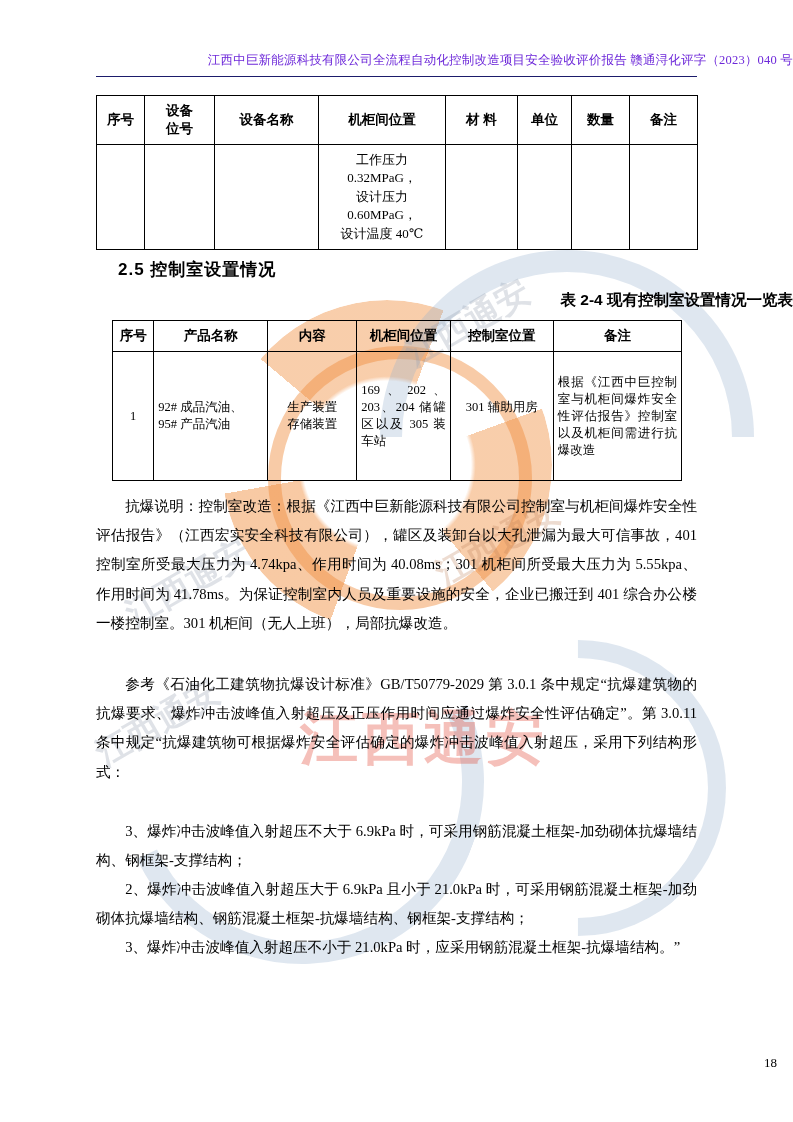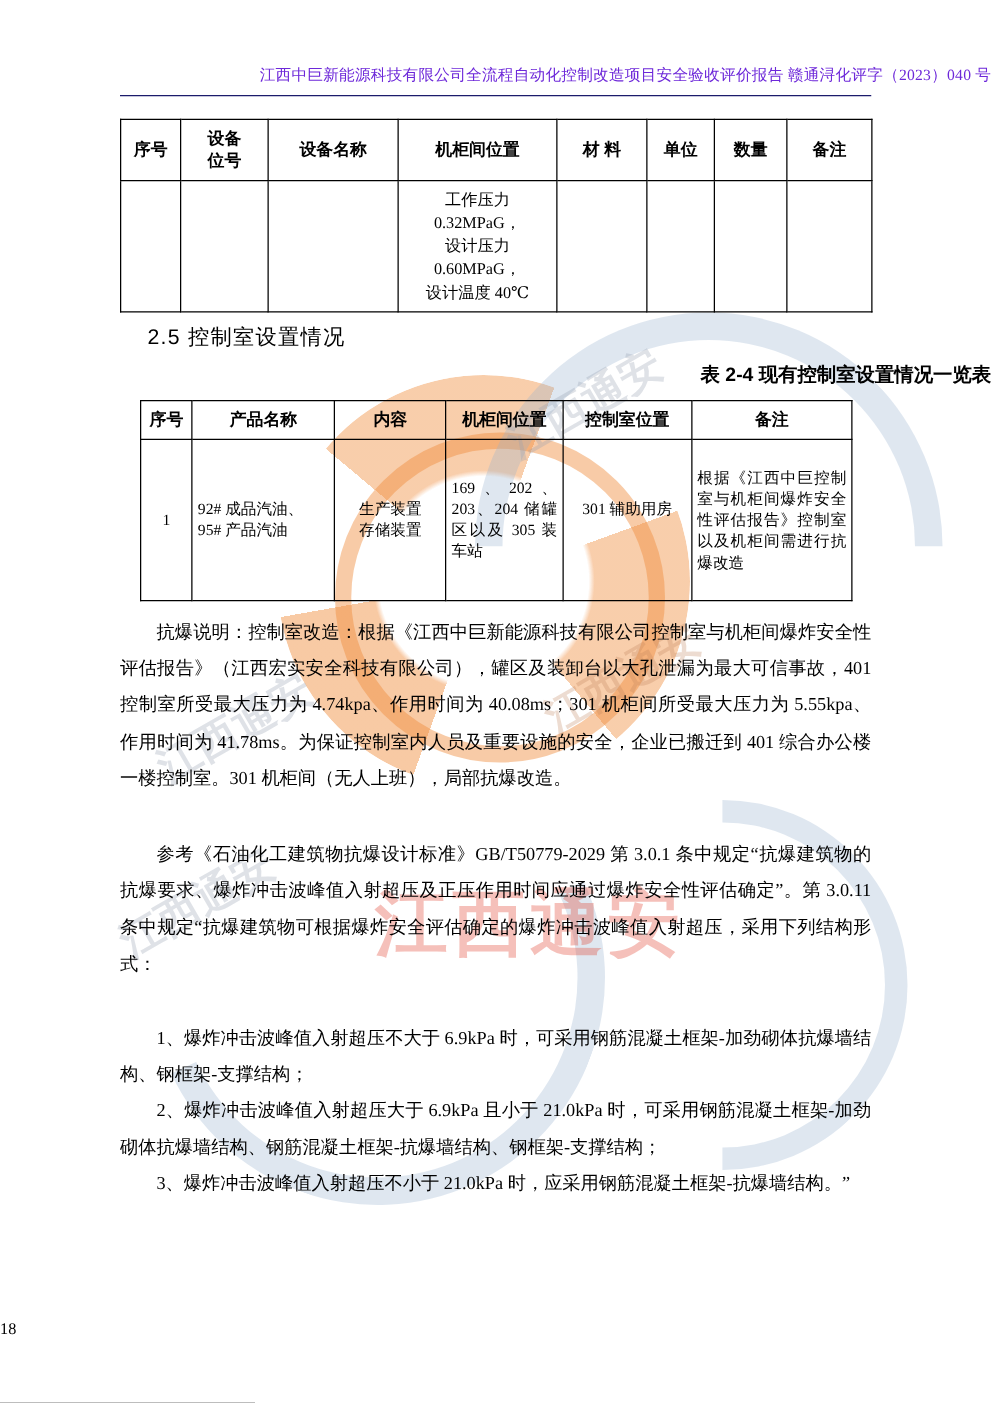--- a/index.html
+++ b/index.html
@@ -150,21 +150,21 @@
   }
   #table-equipment th { height: 44px; }
   #table-equipment td { height: 100px; }
   #table-equipment td.spec { font-size: 13px; line-height: 1.42; }
 
   .sec-heading {
     position: absolute;
     left: 118px;
     top: 258px;
     font-size: 17px;
-    font-weight: normal;
+    font-weight: bold;
     font-family: "Liberation Sans", sans-serif;
     letter-spacing: 1px;
   }
   .tbl-caption {
     position: absolute;
     left: 0; right: 0;
     top: 290px;
     text-align: right;
     font-size: 15.5px;
     font-weight: bold;
@@ -195,21 +195,21 @@
   #para-explain { top: 492px; }
   #para-ref     { top: 670px; }
   #para-item1   { top: 817px; }
   #para-item2   { top: 875px; }
   #para-item3   { top: 933px; }
 
   .pagenum {
     position: absolute;
     left: 0; right: 16px;
     top: 1055px;
-    text-align: left;
+    text-align: right;
     font-size: 13px;
   }
 </style>
 </head>
 <body>
 
 <div class="page">
 
   <div class="watermark">
     <div class="wm-circle"></div>
@@ -297,20 +297,20 @@
           <td>生产装置<br>存储装置</td>
           <td class="just">169、202、203、204 储罐区以及 305 装车站</td>
           <td>301 辅助用房<br>&nbsp;</td>
           <td class="just">根据《江西中巨控制室与机柜间爆炸安全性评估报告》控制室以及机柜间需进行抗爆改造</td>
         </tr>
       </tbody>
     </table>
 
     <div class="para" id="para-explain">抗爆说明：控制室改造：根据《江西中巨新能源科技有限公司控制室与机柜间爆炸安全性评估报告》（江西宏实安全科技有限公司），罐区及装卸台以大孔泄漏为最大可信事故，401 控制室所受最大压力为 4.74kpa、作用时间为 40.08ms；301 机柜间所受最大压力为 5.55kpa、作用时间为 41.78ms。为保证控制室内人员及重要设施的安全，企业已搬迁到 401 综合办公楼一楼控制室。301 机柜间（无人上班），局部抗爆改造。</div>
     <div class="para" id="para-ref">参考《石油化工建筑物抗爆设计标准》GB/T50779-2029 第 3.0.1 条中规定“抗爆建筑物的抗爆要求、爆炸冲击波峰值入射超压及正压作用时间应通过爆炸安全性评估确定”。第 3.0.11 条中规定“抗爆建筑物可根据爆炸安全评估确定的爆炸冲击波峰值入射超压，采用下列结构形式：</div>
-    <div class="para" id="para-item1">1、爆炸冲击波峰值入射超压不大于 6.9kPa 时，可采用钢筋混凝土框架-加劲砌体抗爆墙结构、钢框架-支撑结构；</div>
+    <div class="para" id="para-item1">3、爆炸冲击波峰值入射超压不大于 6.9kPa 时，可采用钢筋混凝土框架-加劲砌体抗爆墙结构、钢框架-支撑结构；</div>
     <div class="para" id="para-item2">2、爆炸冲击波峰值入射超压大于 6.9kPa 且小于 21.0kPa 时，可采用钢筋混凝土框架-加劲砌体抗爆墙结构、钢筋混凝土框架-抗爆墙结构、钢框架-支撑结构；</div>
     <div class="para" id="para-item3">3、爆炸冲击波峰值入射超压不小于 21.0kPa 时，应采用钢筋混凝土框架-抗爆墙结构。”</div>
 
     <div class="pagenum">18</div>
 
   </div>
 </div>
 
 </body></html>

